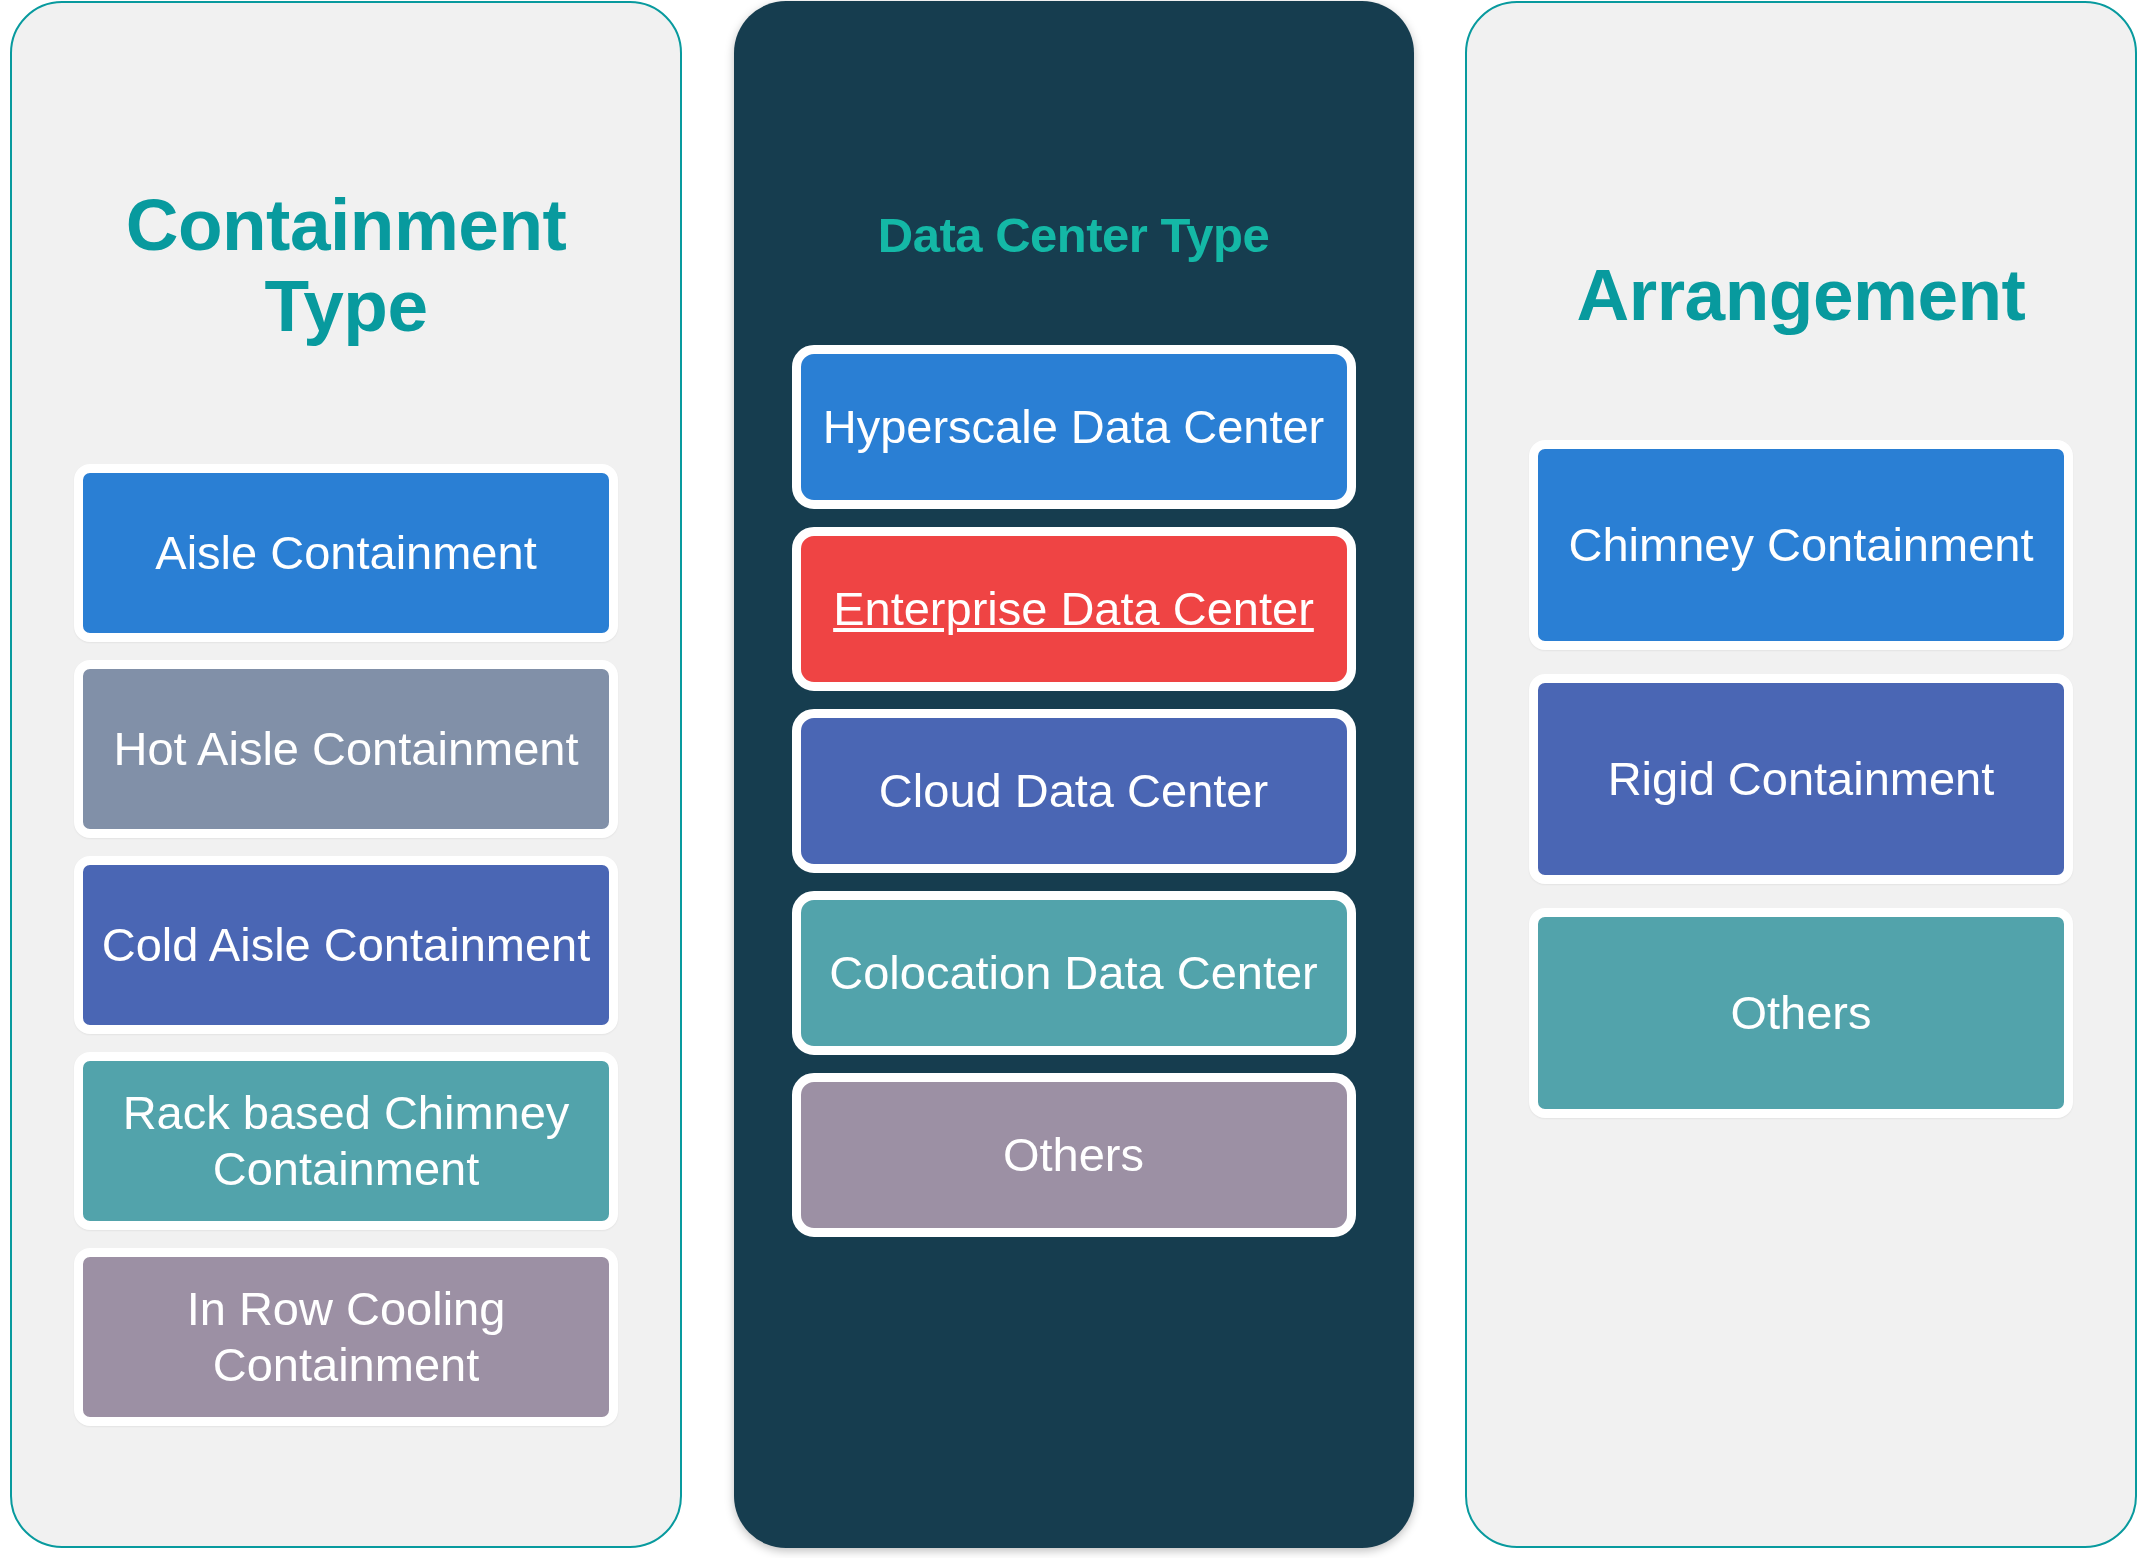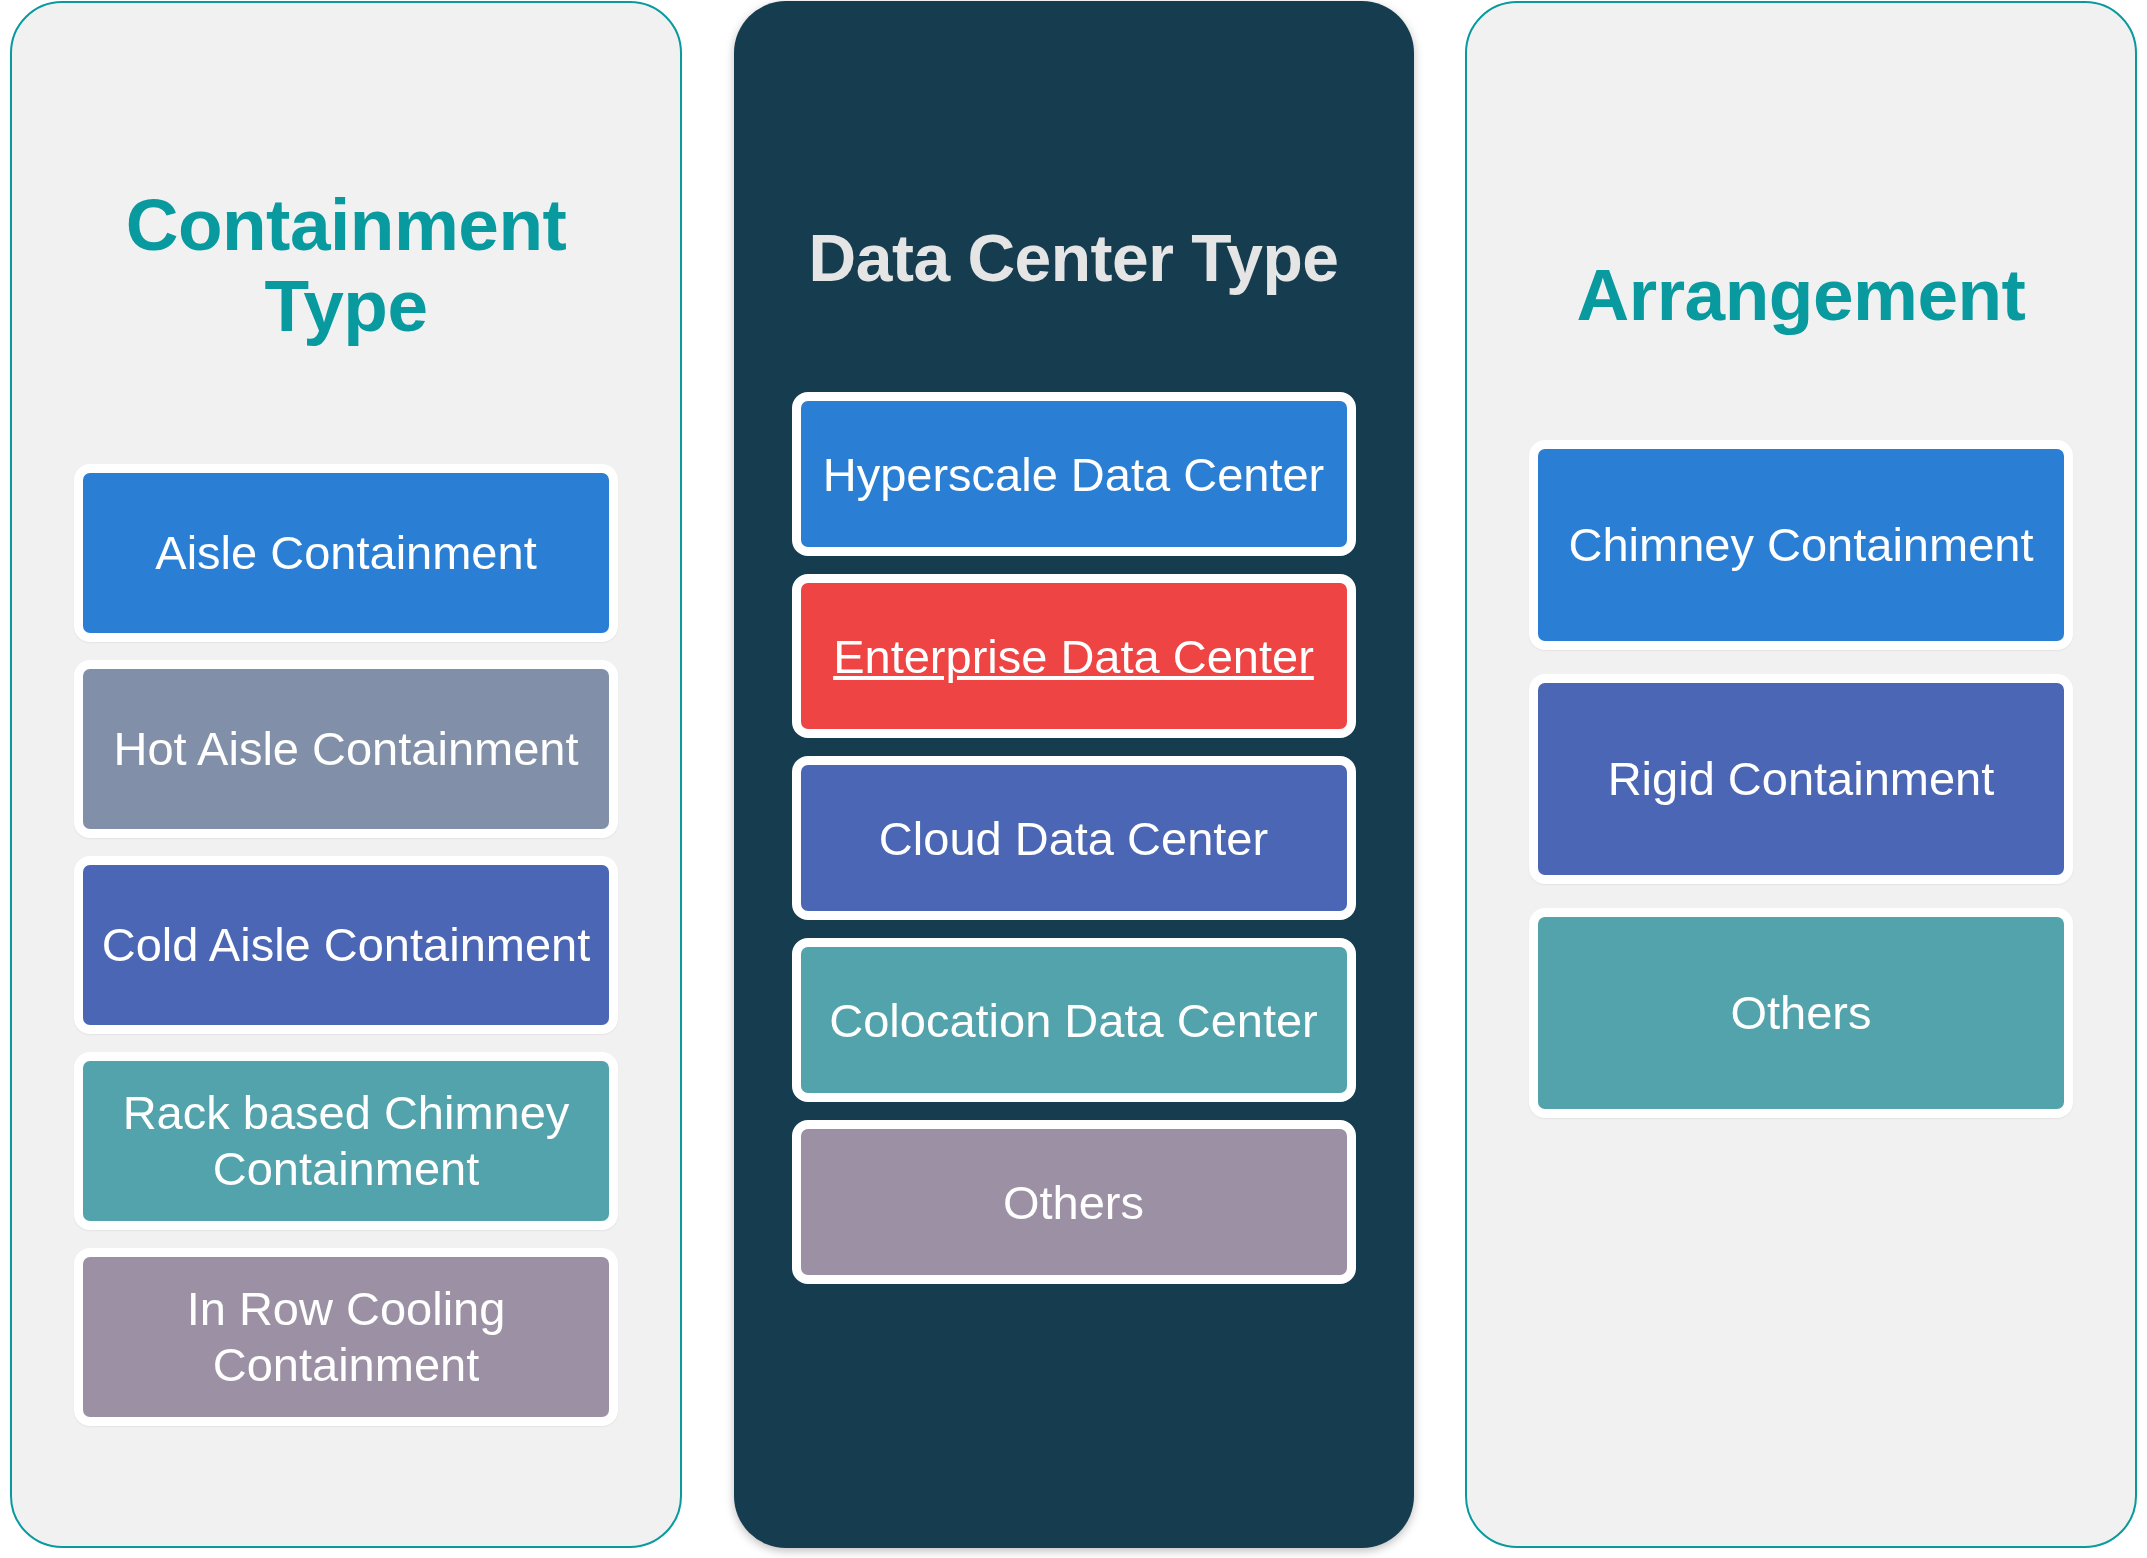--- a/index.html
+++ b/index.html
@@ -46,22 +46,22 @@
     line-height:1.12;
     letter-spacing:-0.5px;
     -webkit-font-smoothing:antialiased;
   }
   .panel--light .panel-title{
     color:#089a9e;
     font-size:73px;
     padding:120px 30px 0 30px;
   }
   .panel--dark .panel-title{
-    color:#e5e5e5;
-    font-size:66px;
+    color:#14b8a6;
+    font-size:49px;
     padding:166px 30px 0 30px;
   }
   .panel--light.p3 .panel-title{
     padding-top:190px;
   }
 
   .items{
     width:100%;
     box-sizing:border-box;
     display:flex;
@@ -92,21 +92,21 @@
   .panel--dark .item{
     border:9px solid #ffffff;
   }
 
   
   .p1 .items{ margin-top:56px; }
   .p1 .item{ height:178px; margin-bottom:18px; }
 
   
   .p2 .items{ margin-top:42px; }
-  .p2 .item{ height:164px; margin-bottom:18px; }
+  .p2 .item{ height:164px; margin-bottom:18px;border-radius:22px; }
 
   
   .p3 .items{ margin-top:44px; }
   .p3 .item{ height:210px; margin-bottom:24px; }
 </style>
 </head>
 <body>
 
 <div class="board">
 

